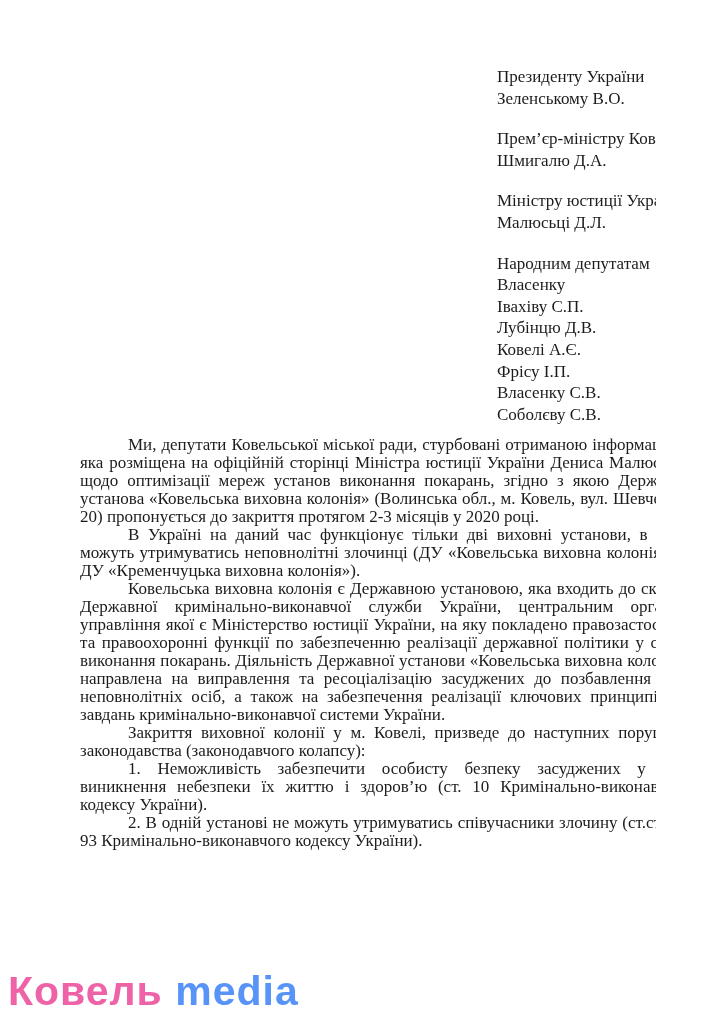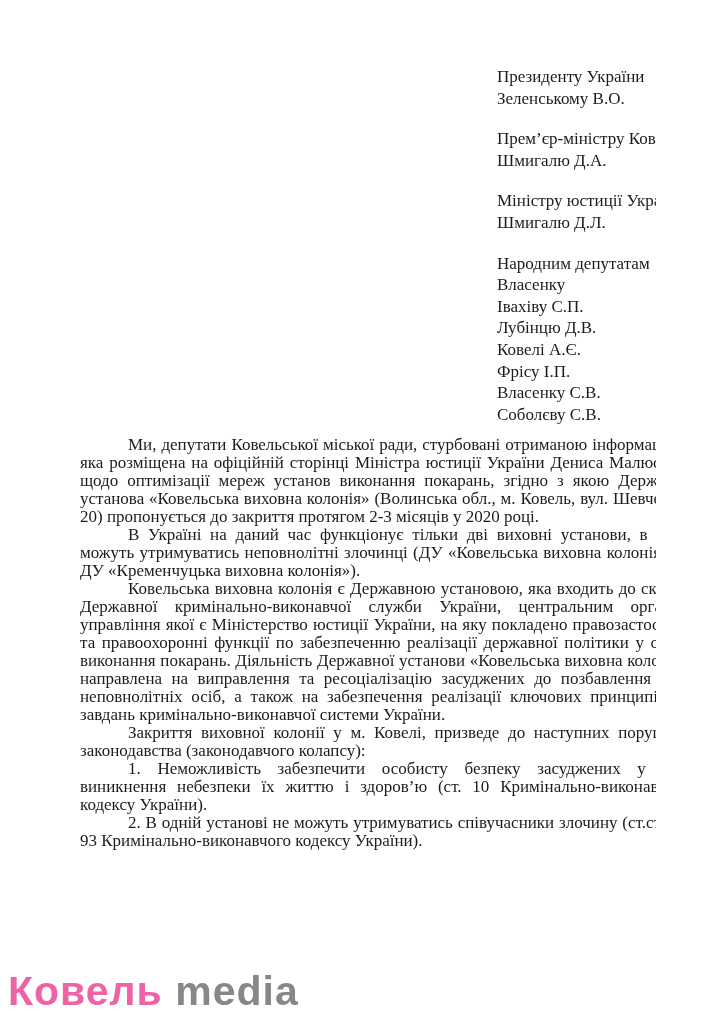--- a/index.html
+++ b/index.html
@@ -66,21 +66,21 @@
     <div class="addr-group">
       <div class="addr-line">Президенту України</div>
       <div class="addr-line">Зеленському В.О.</div>
     </div>
     <div class="addr-group">
       <div class="addr-line">Прем’єр-міністру Ковелі</div>
       <div class="addr-line">Шмигалю Д.А.</div>
     </div>
     <div class="addr-group">
       <div class="addr-line">Міністру юстиції України</div>
-      <div class="addr-line">Шмигалю Д.Л.</div>
+      <div class="addr-line">Малюсьці Д.Л.</div>
     </div>
     <div class="addr-group">
       <div class="addr-line">Народним депутатам</div>
       <div class="addr-line">Власенку</div>
       <div class="addr-line">Івахіву С.П.</div>
       <div class="addr-line">Лубінцю Д.В.</div>
       <div class="addr-line">Ковелі А.Є.</div>
       <div class="addr-line">Фрісу І.П.</div>
       <div class="addr-line">Власенку С.В.</div>
       <div class="addr-line">Соболєву С.В.</div>
@@ -90,16 +90,16 @@
   <div class="letter-body">
     <p>Ми, депутати Ковельської міської ради, стурбовані отриманою інформацією, яка розміщена на офіційній сторінці Міністра юстиції України Дениса Малюськи, щодо оптимізації мереж установ виконання покарань, згідно з якою Державна установа «Ковельська виховна колонія» (Волинська обл., м. Ковель, вул. Шевченка, 20) пропонується до закриття протягом 2-3 місяців у 2020 році.</p>
     <p>В Україні на даний час функціонує тільки дві виховні установи, в яких можуть утримуватись неповнолітні злочинці (ДУ «Ковельська виховна колонія» та ДУ «Кременчуцька виховна колонія»).</p>
     <p>Ковельська виховна колонія є Державною установою, яка входить до складу Державної кримінально-виконавчої служби України, центральним органом управління якої є Міністерство юстиції України, на яку покладено правозастосовні та правоохоронні функції по забезпеченню реалізації державної політики у сфері виконання покарань. Діяльність Державної установи «Ковельська виховна колонія» направлена на виправлення та ресоціалізацію засуджених до позбавлення волі неповнолітніх осіб, а також на забезпечення реалізації ключових принципів та завдань кримінально-виконавчої системи України.</p>
     <p>Закриття виховної колонії у м. Ковелі, призведе до наступних порушень законодавства (законодавчого колапсу):</p>
     <p>1. Неможливість забезпечити особисту безпеку засуджених у разі виникнення небезпеки їх життю і здоров’ю (ст. 10 Кримінально-виконавчого кодексу України).</p>
     <p>2. В одній установі не можуть утримуватись співучасники злочину (ст.ст. 10, 93 Кримінально-виконавчого кодексу України).</p>
   </div>
 
   <div class="watermark">
-    <span class="wm-gray" style="color: #ec4899;">Ковель</span><span class="wm-red" style="color: #737373;"> media</span>
+    <span class="wm-gray" style="color: #ec4899;">Ковель</span><span class="wm-red" style="color: #3b82f6;"> media</span>
   </div>
 
 </div>
 
 </body></html>

